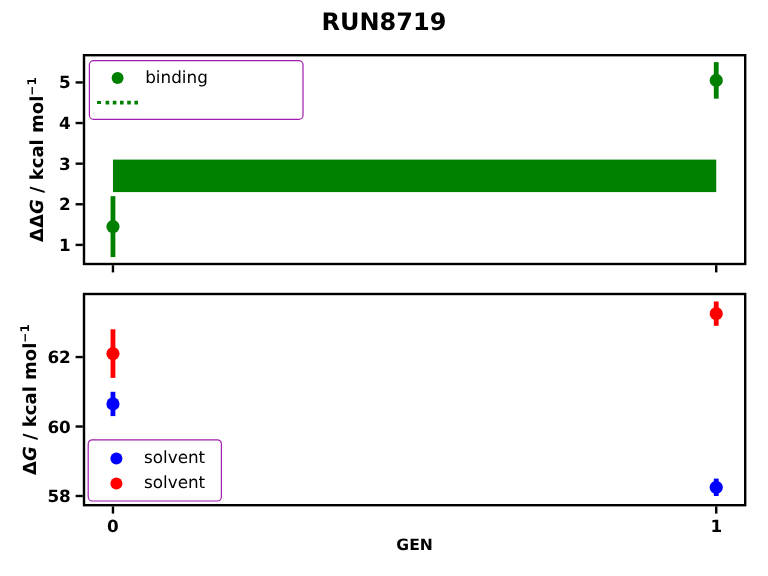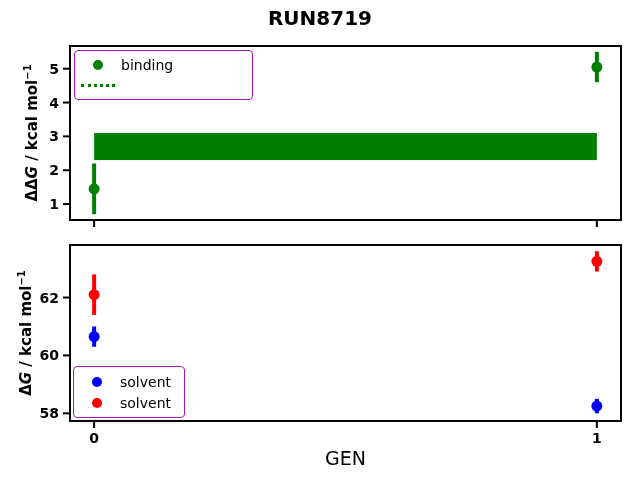--- a/index.html
+++ b/index.html
@@ -19,21 +19,21 @@
   svg text{font-family:"DejaVu Sans",sans-serif;}
   .ylabel{
     position:absolute;white-space:nowrap;
     font-size:15px;font-weight:bold;
     transform-origin:0 0;
     transform:rotate(-90deg) translateX(-50%);
   }
   .ylabel sup{font-size:10px;font-weight:bold;}
   .xlabel{
     position:absolute;left:69px;top:447px;width:553px;text-align:center;
-    font-size:19px;font-weight:normal;
+    font-size:13px;font-weight:bold;
   }
   .legend{
     position:absolute;background:rgba(255,255,255,0.92);
     border:1px solid #a21caf;border-radius:4px;
     font-size:14px;box-sizing:border-box;
     display:flex;flex-direction:column;justify-content:center;
     padding:2px 6px 2px 0;
   }
   .lrow{display:flex;align-items:center;height:21px;}
   .lmark{flex:0 0 46px;display:flex;justify-content:center;align-items:center;}

